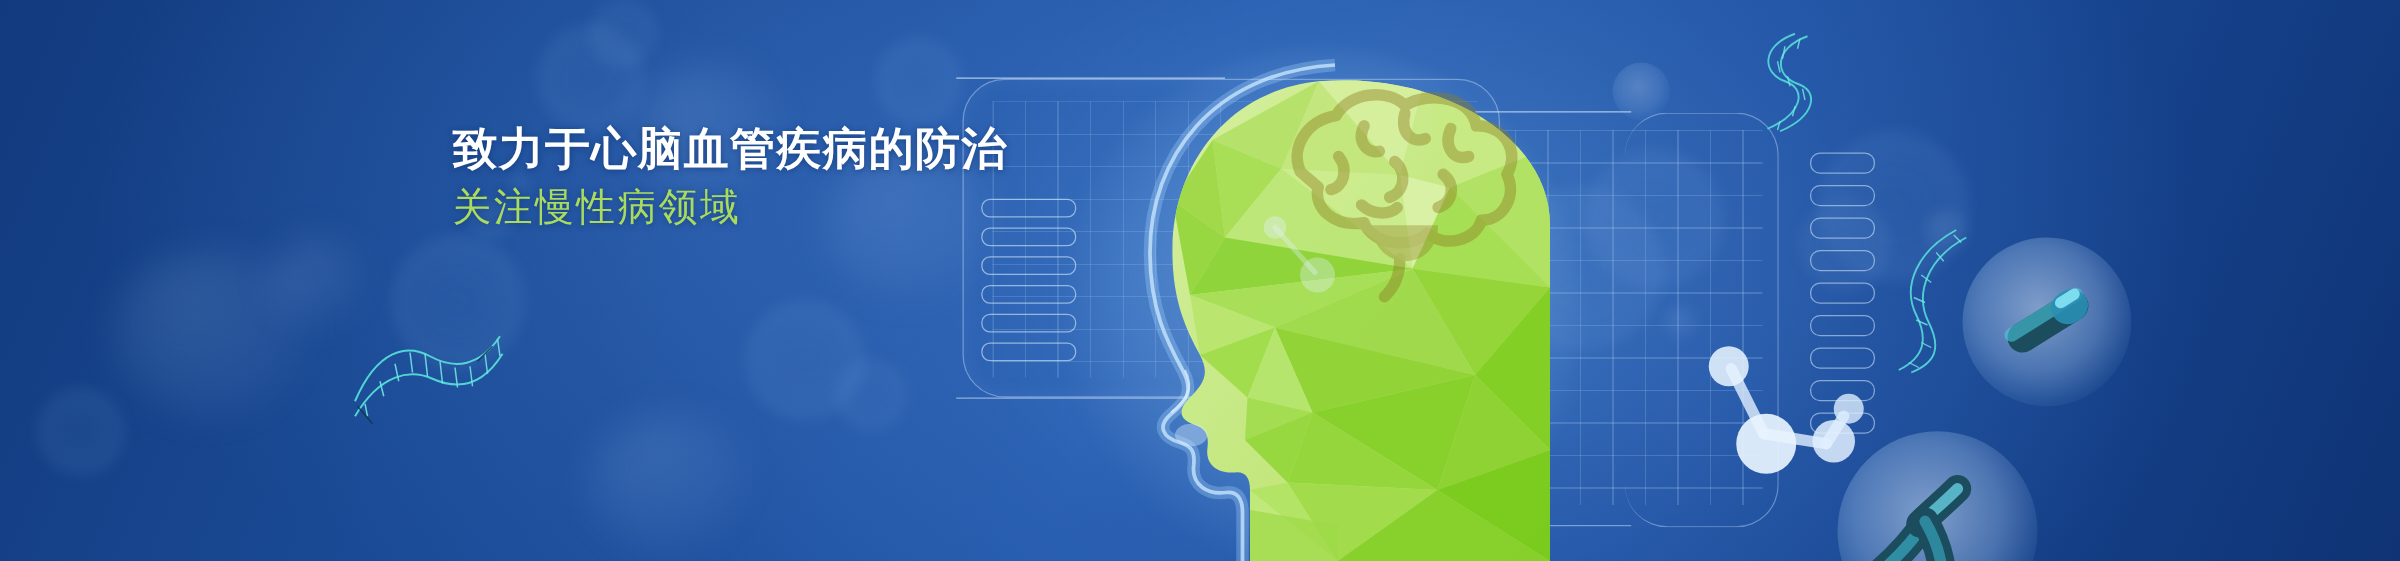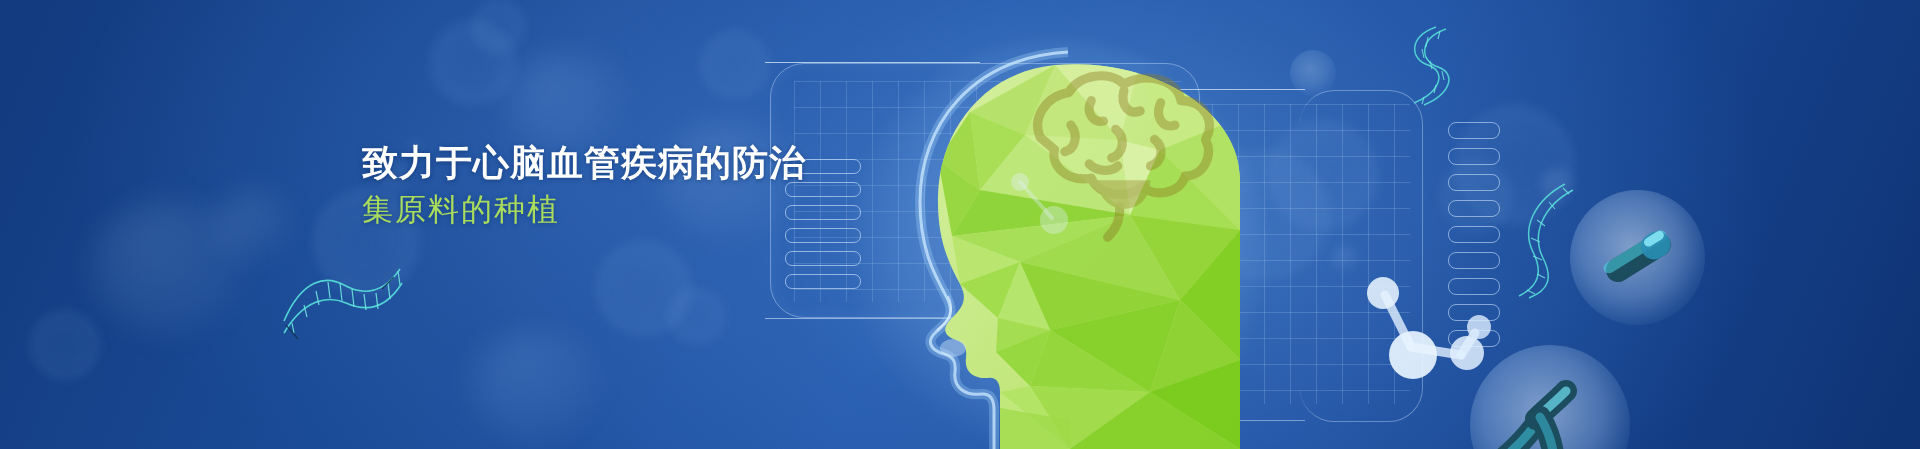--- a/index.html
+++ b/index.html
@@ -34,21 +34,21 @@
     opacity:.85;
   }
   #hud .topline{position:absolute;left:-5px;top:-1px;width:215px;height:1.4px;background:rgba(225,240,255,0.72);}
   #hud .botline{position:absolute;left:-5px;bottom:-1px;width:215px;height:1.4px;background:rgba(225,240,255,0.55);}
   .pills{position:absolute;left:15px;top:96px;width:76px;}
   .pills .pill{height:13px;margin-bottom:8px;border:1.2px solid rgba(215,236,255,0.60);border-radius:7px;}
   #hud2{position:absolute;left:1185px;top:95px;width:52px;}
   #hud2 .pill{height:15px;margin-bottom:9px;border:1.2px solid rgba(215,236,255,0.55);border-radius:8px;}
 
   
-  #copy{position:absolute;left:362px;top:98px;width:430px;margin-top:44px;}
+  #copy{position:absolute;left:362px;top:98px;width:430px;}
   .h1{
     font-size:36px;line-height:42px;font-weight:bold;color:#ffffff;
     letter-spacing:1px;white-space:nowrap;
     text-shadow:0 1px 5px rgba(10,40,95,0.55);
   }
   .h1 .em{font-weight:bold;}
   .h2{
     margin-top:7px;font-size:31px;line-height:38px;font-weight:normal;
     color:#a9db5d;letter-spacing:2px;white-space:nowrap;
     text-shadow:0 1px 5px rgba(10,40,95,0.5);
@@ -320,16 +320,16 @@
         <path d="M70 72 C82 92 86 112 84 138" stroke="#1b4d5e" stroke-width="22"></path>
         <path d="M70 72 C82 92 86 112 84 138" stroke="#3fc4dd" stroke-width="9" opacity=".5"></path>
       </g>
     </svg>
   </div>
 
   <div class="cell" style="left:1290px;top:50px;width:46px;height:46px;opacity:.45;"></div>
 
   <div id="copy">
     <div class="h1"><span>致力于</span><span class="em">心脑血管疾病</span><span>的防治</span></div>
-    <div class="h2">集原料的种植</div>
+    <div class="h2">关注慢性病领域</div>
   </div>
 
 </div>
 
 </body></html>

